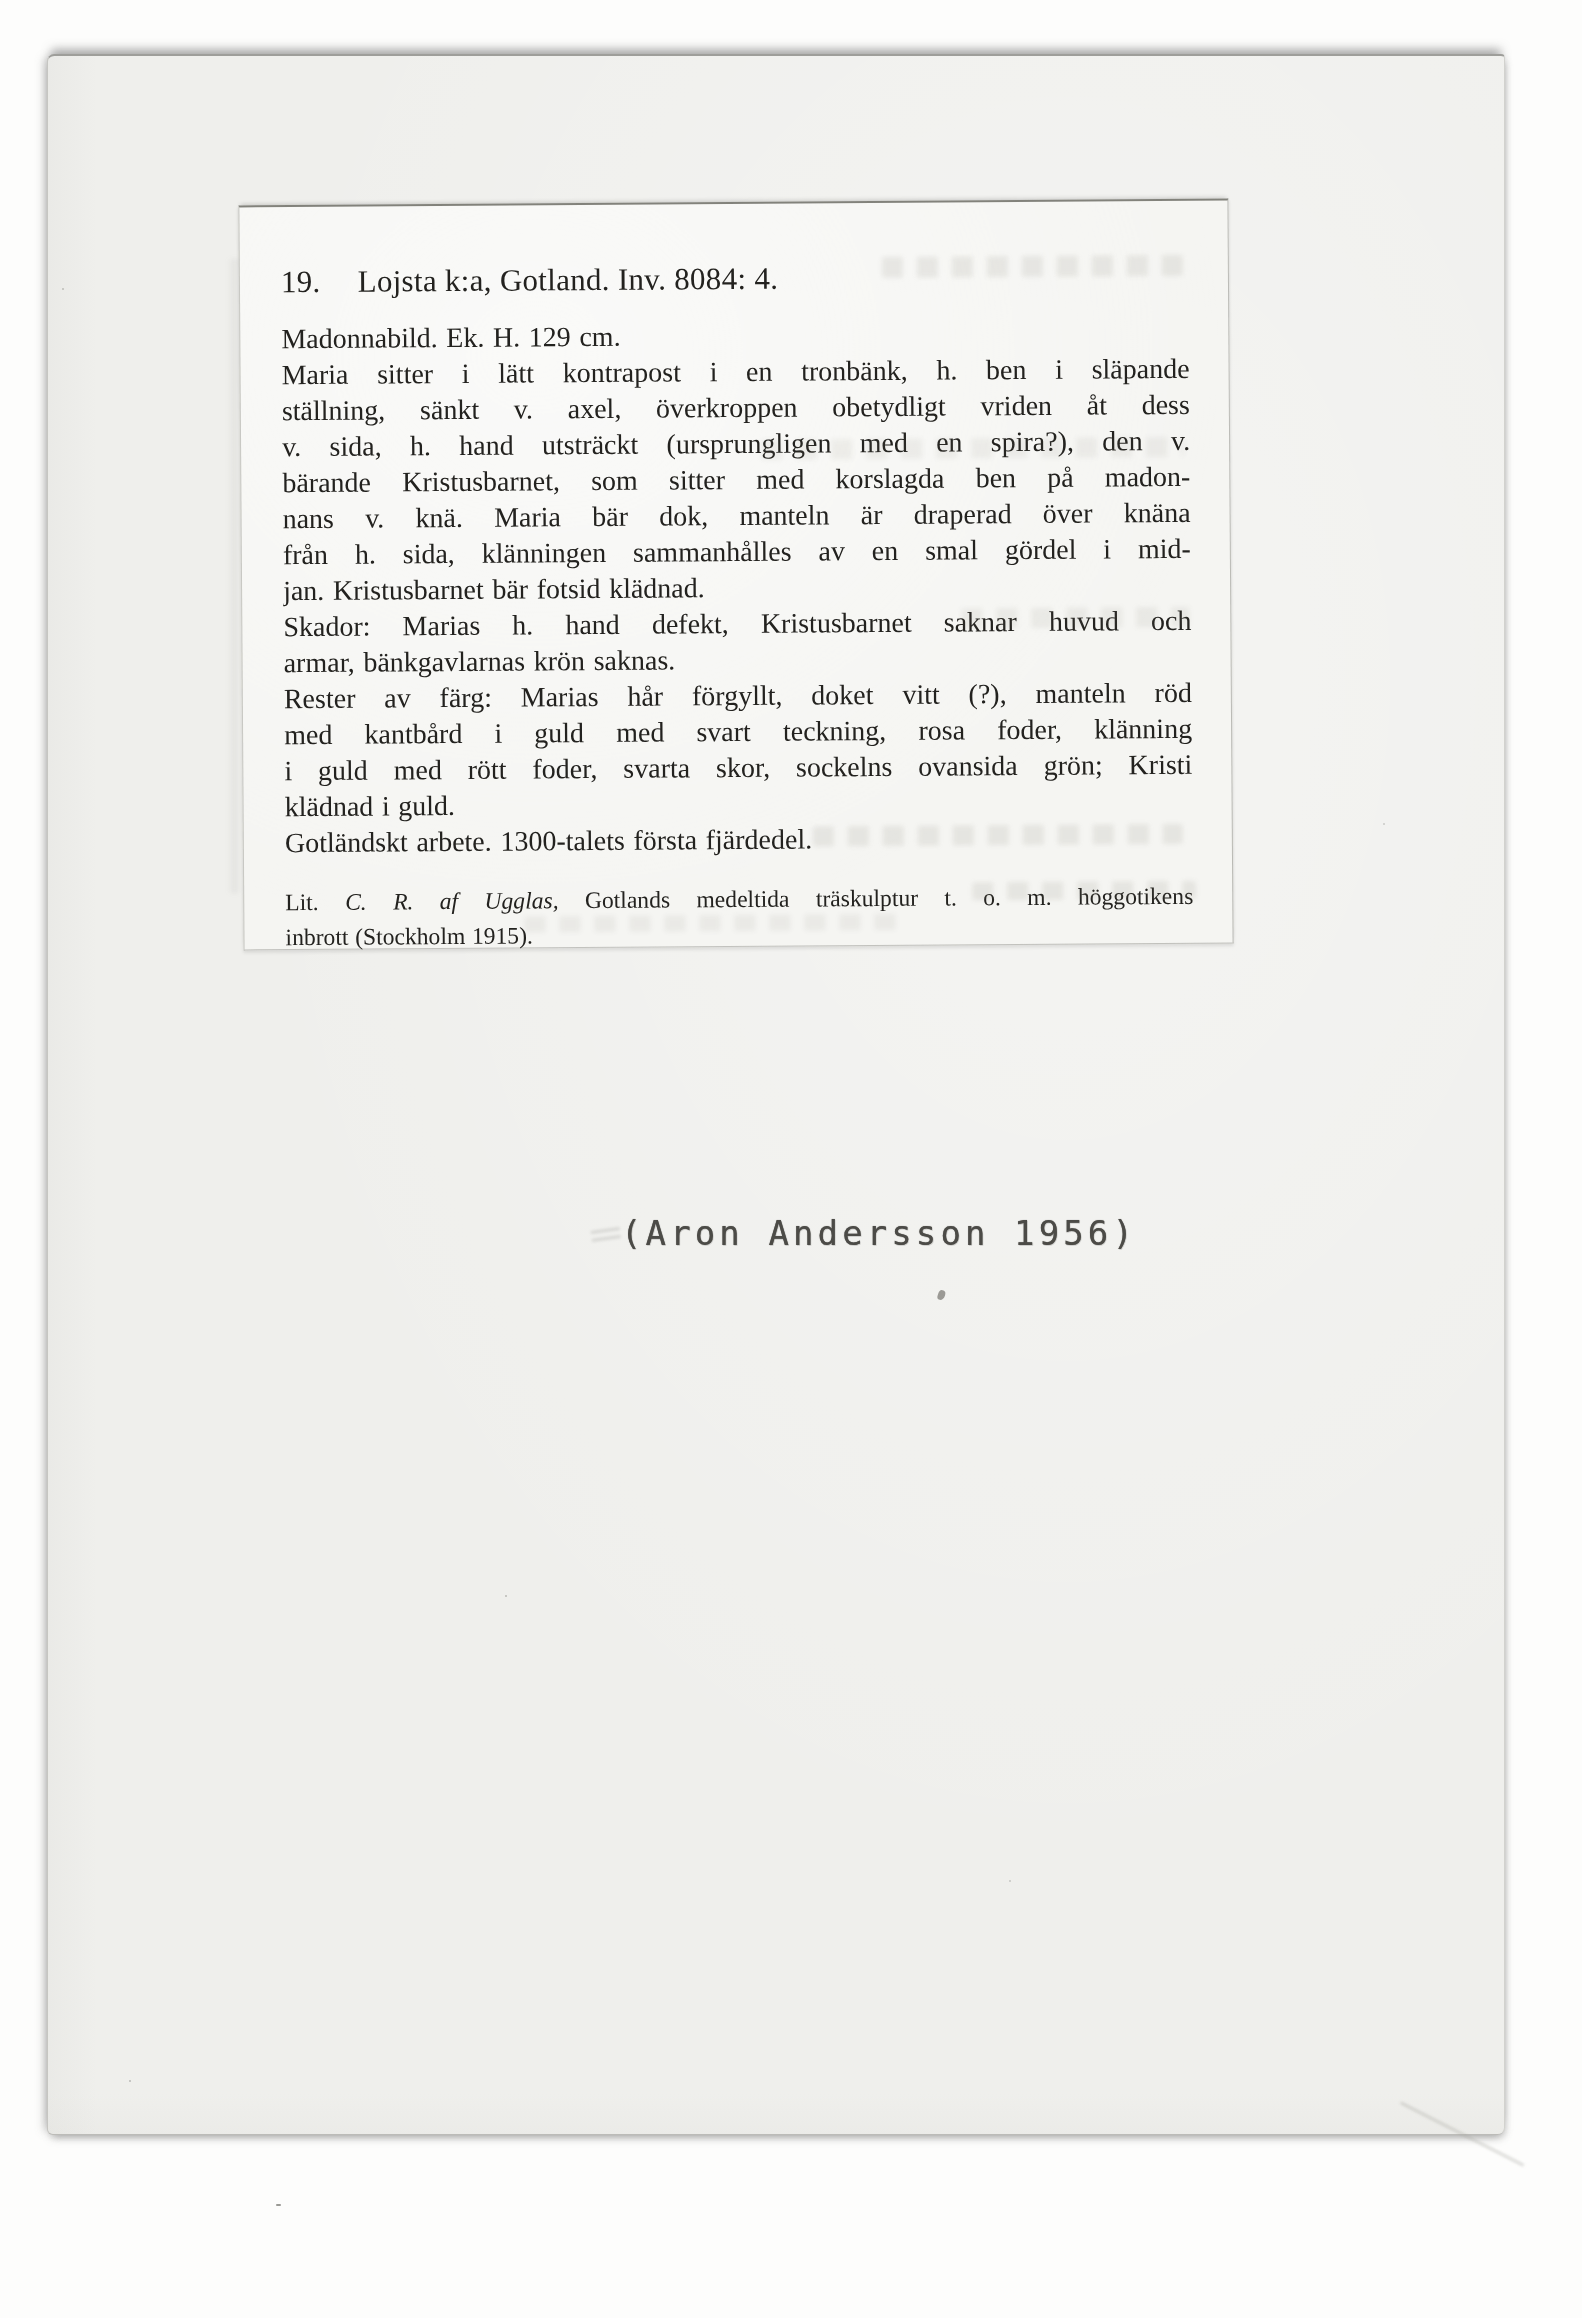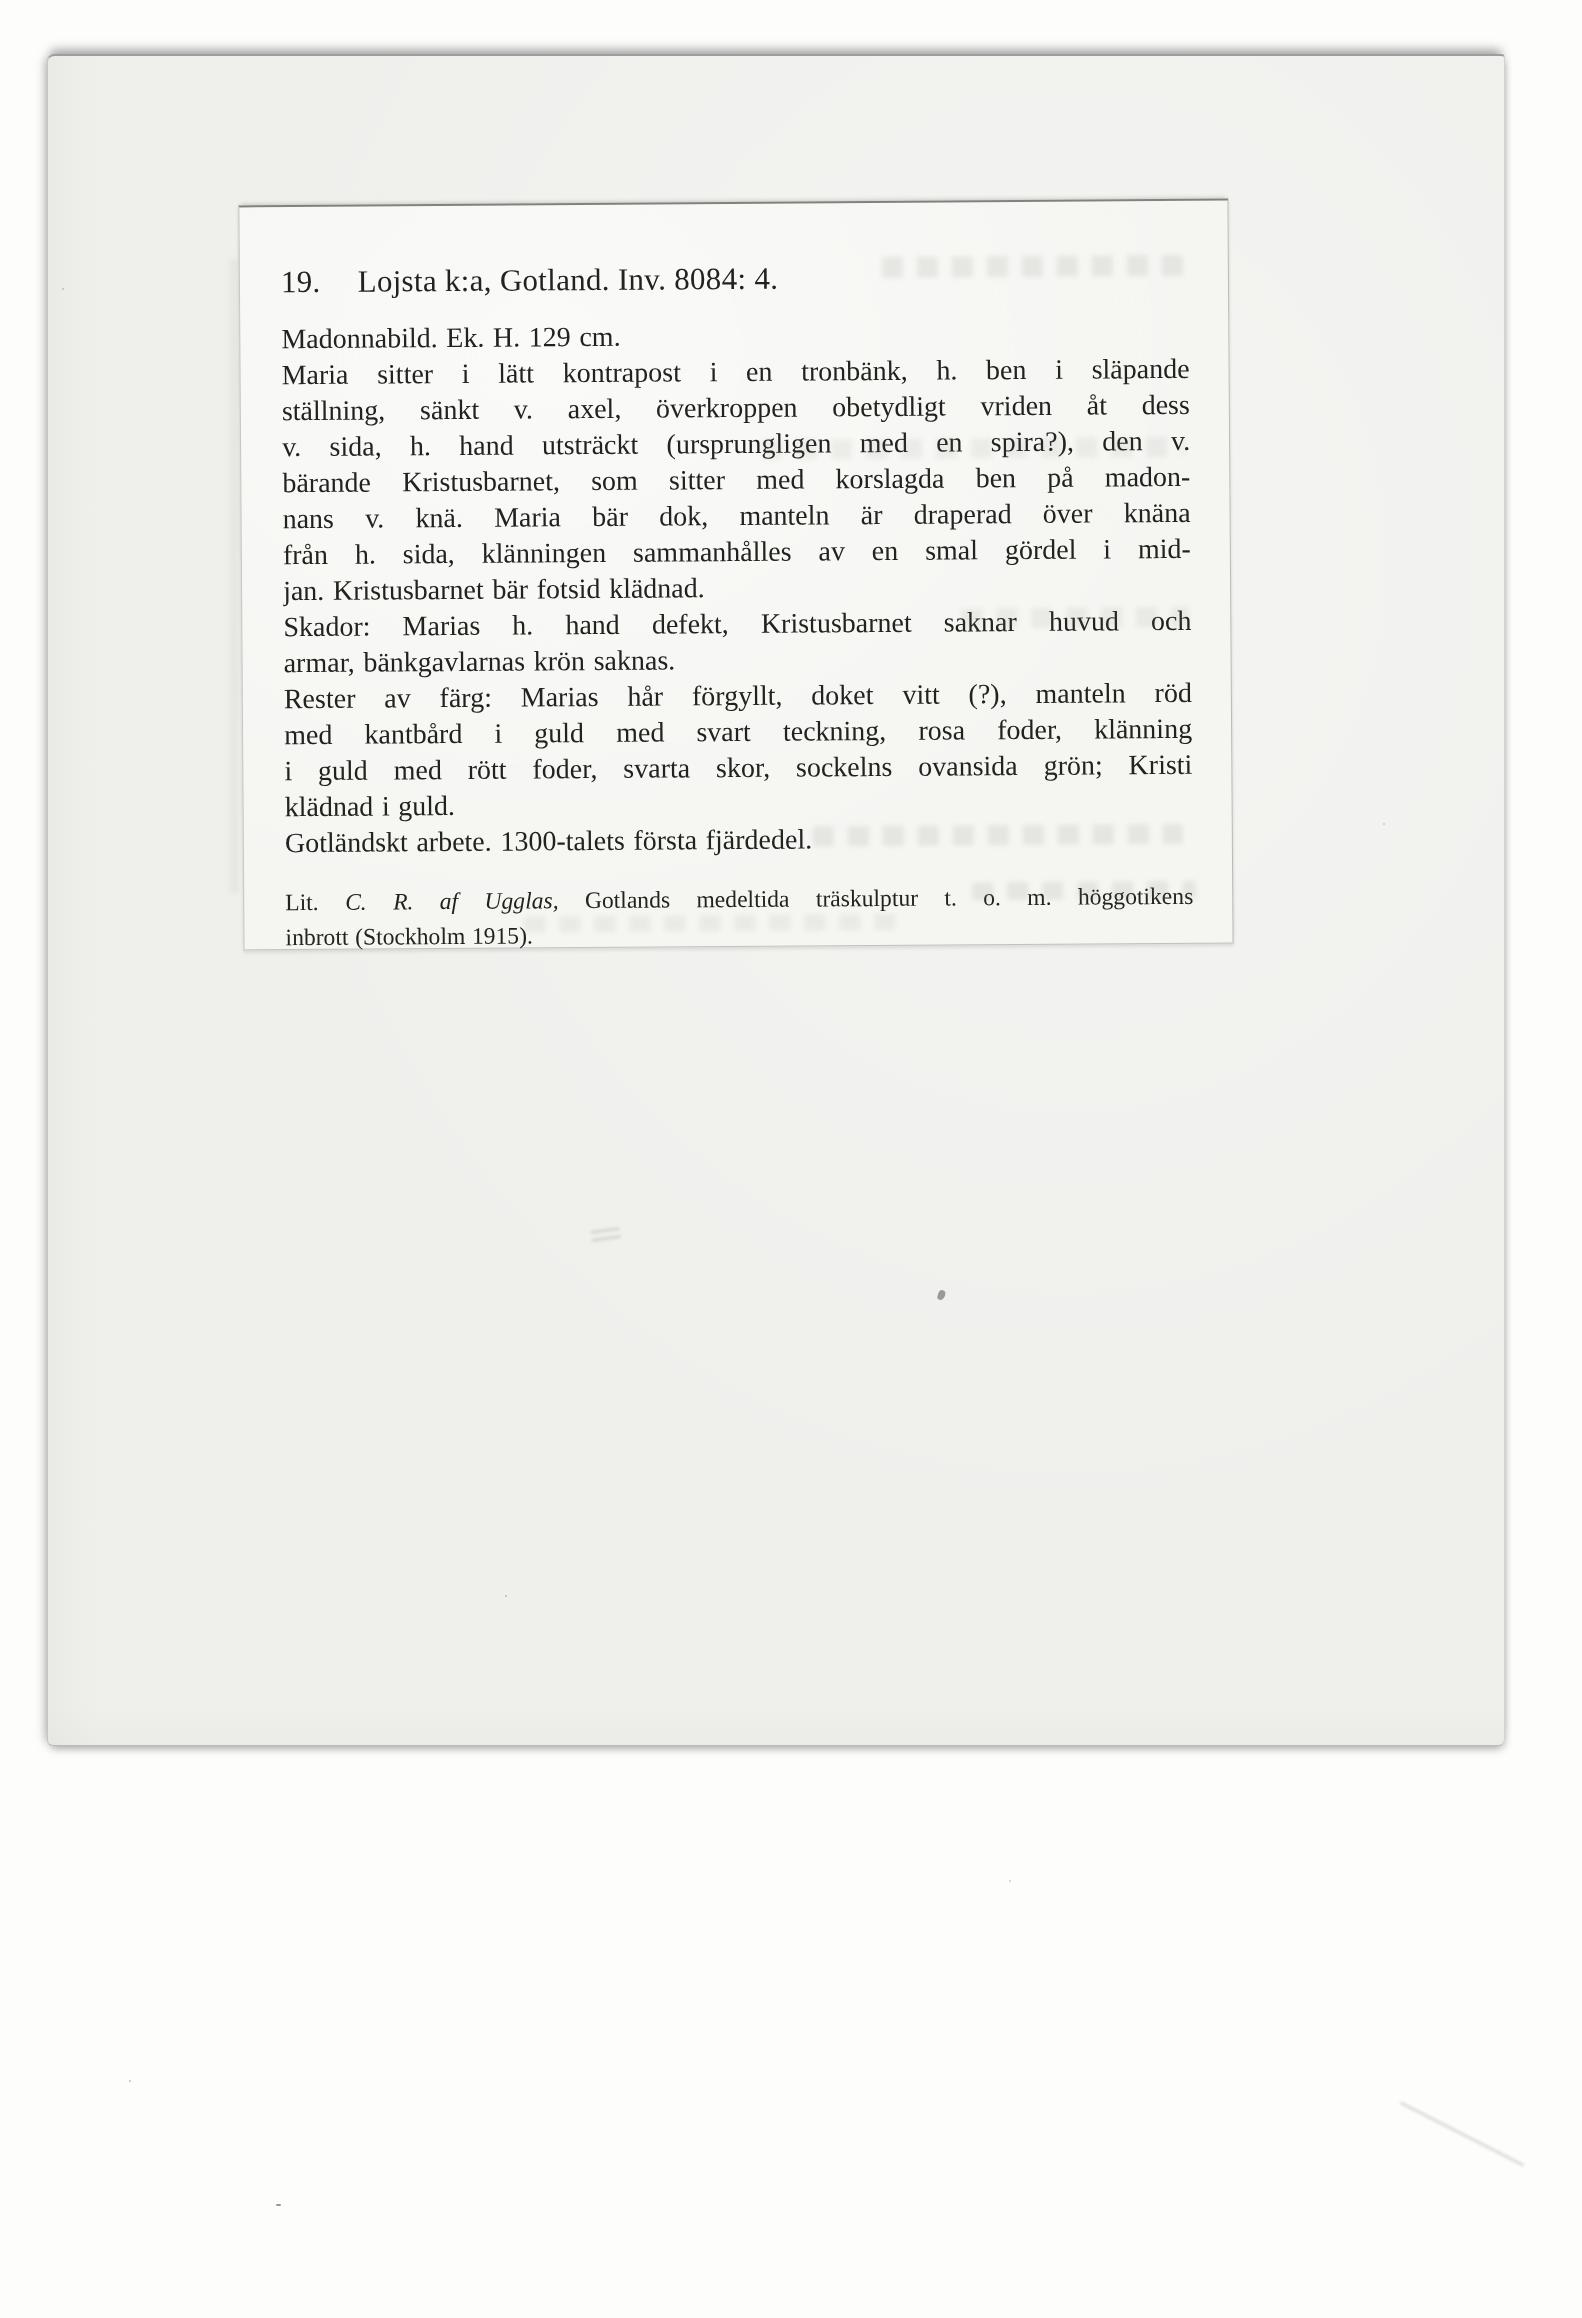--- a/index.html
+++ b/index.html
@@ -3,21 +3,21 @@
 <meta charset="utf-8">
 <style>
   html,body{margin:0;padding:0;}
   body{
     width:1582px;height:2319px;position:relative;overflow:hidden;
     background:#fdfdfc;
     font-family:"Liberation Serif","DejaVu Serif",serif;
   }
   
   .page{
-    position:absolute;left:47px;top:54px;width:1458px;height:1692px;
+    position:absolute;left:47px;top:54px;width:1458px;height:2081px;
     background:#efefec;
     background-image:
       linear-gradient(90deg, rgba(190,190,185,0.10) 0px, rgba(0,0,0,0) 49px),
       linear-gradient(0deg, rgba(190,190,185,0.08) 0px, rgba(0,0,0,0) 41px),
       radial-gradient(ellipse at 70% 30%, rgba(255,255,255,0.35), rgba(0,0,0,0) 60%);
     border-top:2.4px solid #9e9e9a;
     border-left:1.6px solid #c6c6c2;
     border-right:1.6px solid #d2d2ce;
     border-bottom:1.6px solid #bcbcb8;
     border-radius:7.3px 4.1px 7.3px 5.7px;
@@ -148,17 +148,18 @@
           <div class="tline">Gotländskt arbete. 1300-talets första fjärdedel.</div>
         </div>
       </div>
 
     <div class="lit">
       <div class="tline just"><span>Lit. </span><span class="ital">C. R. af Ugglas,</span><span> Gotlands medeltida träskulptur t. o. m. höggotikens</span></div>
       <div class="tline">inbrott (Stockholm 1915).</div>
     </div>
   </div>
 
+  <div class="typed typed-2">(Aron Andersson 1956)</div>
   <div class="ink-mark"></div>
   <div class="smudge"></div>
 
 </div>
 
 
 </body></html>

